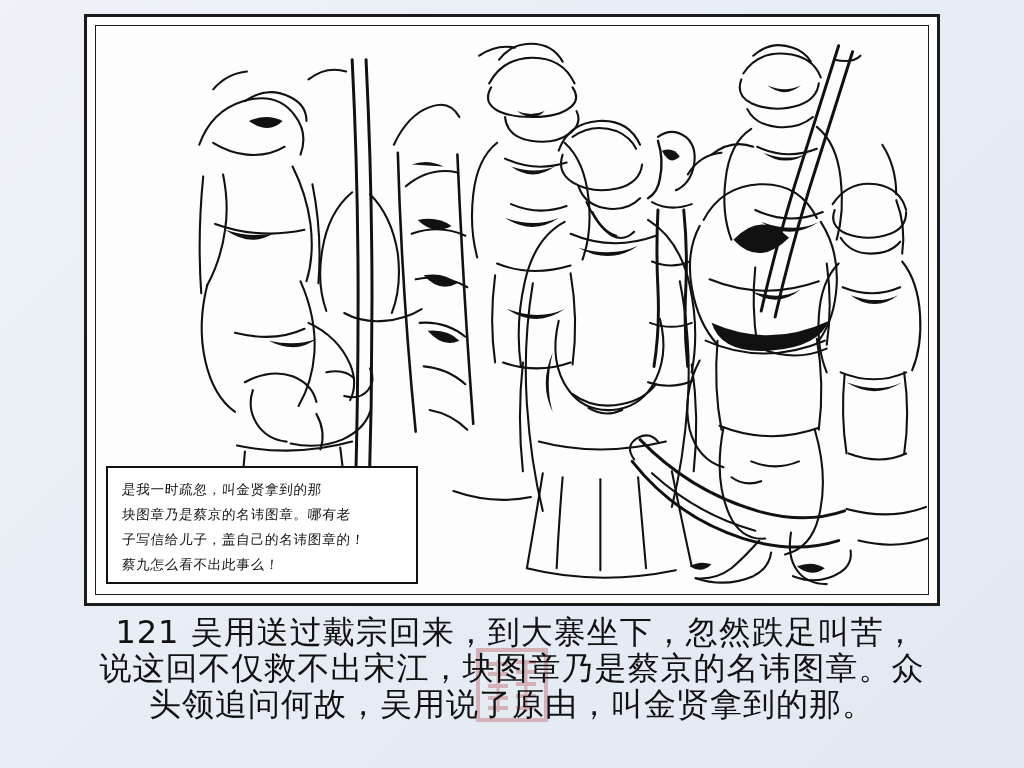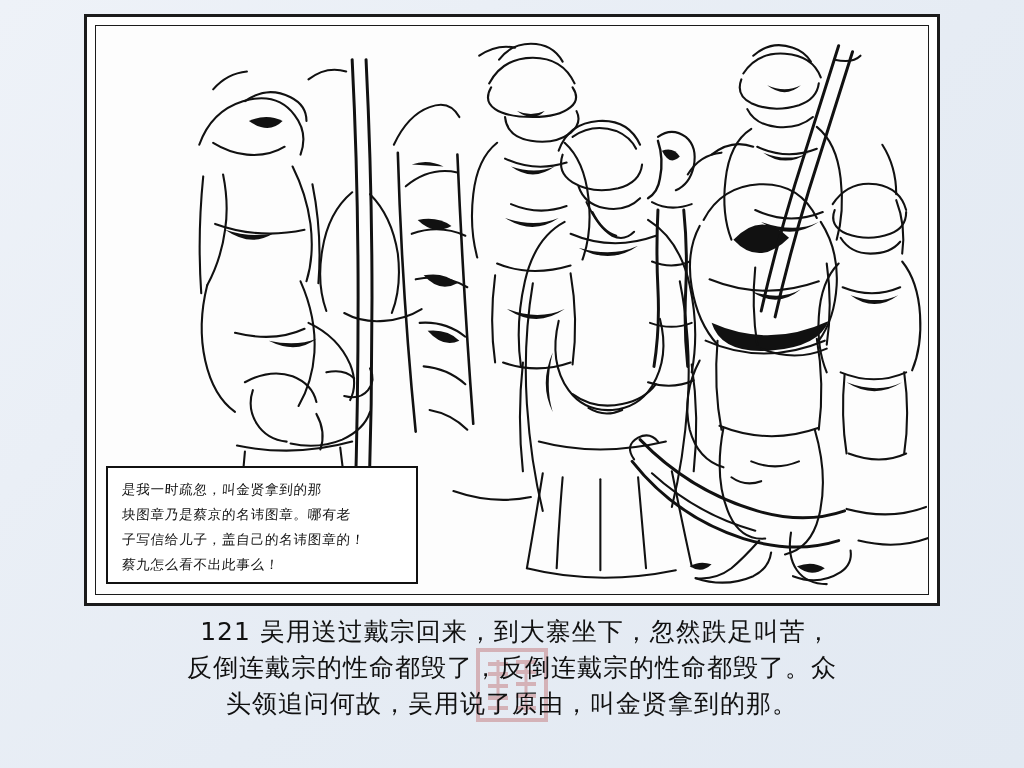--- a/index.html
+++ b/index.html
@@ -73,21 +73,21 @@
   .narration {
     position: absolute;
     left: 84px;
     top: 614px;
     width: 856px;
     text-align: center;
     color: #111;
   }
   .narration .nline {
     font-family: "DejaVu Sans", sans-serif;
-    font-size: 25px;
+    font-size: 32px;
     line-height: 36px;
     letter-spacing: 1px;
     white-space: nowrap;
   }
   .narration .nline.first { padding-left: 8px; }
 
   
   .seal {
     position: absolute;
     left: 476px;
@@ -325,17 +325,17 @@
     <svg viewBox="0 0 72 74" xmlns="http://www.w3.org/2000/svg">
       <rect x="2" y="2" width="68" height="70" fill="none" stroke="#b03030" stroke-width="4"></rect>
       <path d="M12 16 h20 M12 26 h20 M12 38 h20 M12 50 h20 M12 60 h20" stroke="#b03030" stroke-width="4" fill="none"></path>
       <path d="M40 14 h20 M40 24 h20 M40 36 h20 M40 48 h20 M40 60 h20" stroke="#b03030" stroke-width="4" fill="none"></path>
       <path d="M22 12 v52 M50 12 v52" stroke="#b03030" stroke-width="3" fill="none"></path>
     </svg>
   </div>
 
   <div class="narration">
     <div class="nline first">121 吴用送过戴宗回来，到大寨坐下，忽然跌足叫苦，</div>
-    <div class="nline">反倒连戴宗的性命都毁了，反倒连戴宗的性命都毁了。众</div>
+    <div class="nline">说这回不仅救不出宋江，块图章乃是蔡京的名讳图章。众</div>
     <div class="nline">头领追问何故，吴用说了原由，叫金贤拿到的那。</div>
   </div>
 
 </div>
 
 </body></html>

